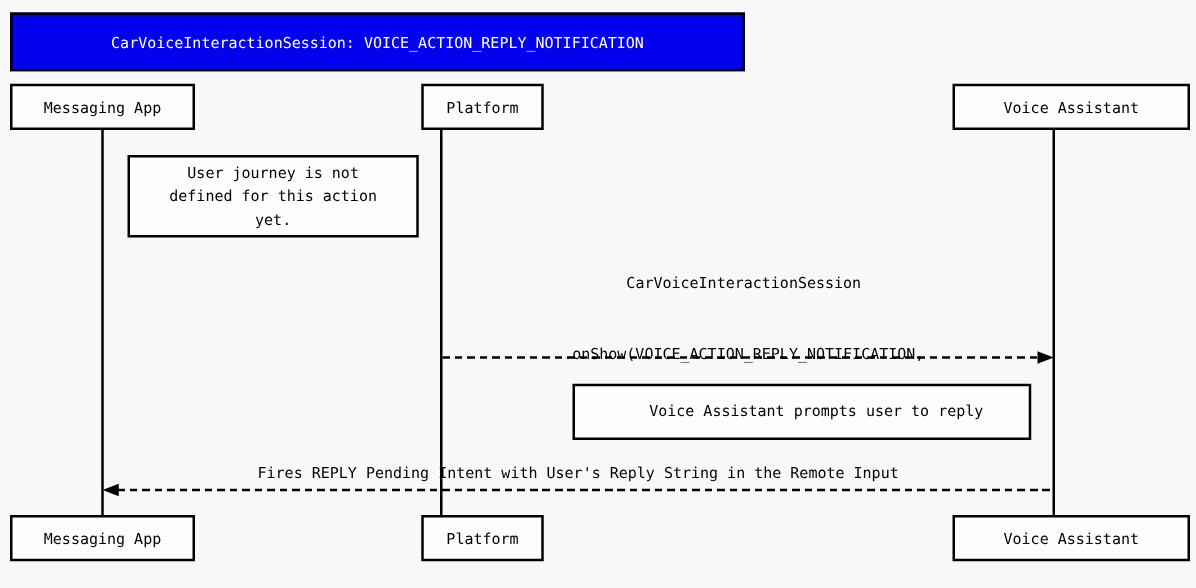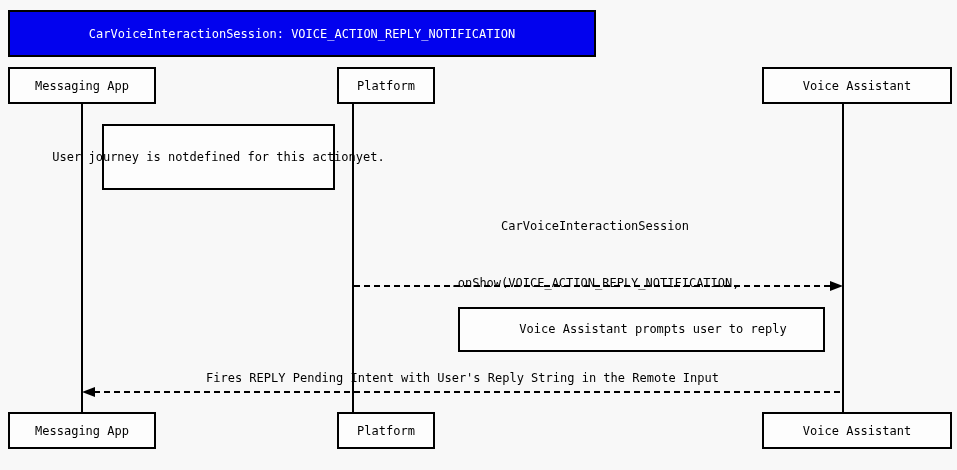--- a/index.html
+++ b/index.html
@@ -44,21 +44,21 @@
   }
   .lifeline {
     position: absolute;
     top: 103px; height: 310px; width: 2px;
     background: var(--line);
   }
   .note-box {
     position: absolute;
     border: 2px solid var(--line);
     background: var(--box-fill);
-    display: flex; flex-direction: row;
+    display: flex; flex-direction: column;
     align-items: center; justify-content: center;
     text-align: center;
     line-height: 19px;
     white-space: pre;
   }
   .msg-label {
     position: absolute;
     text-align: center;
     line-height: 19px;
     white-space: pre;

